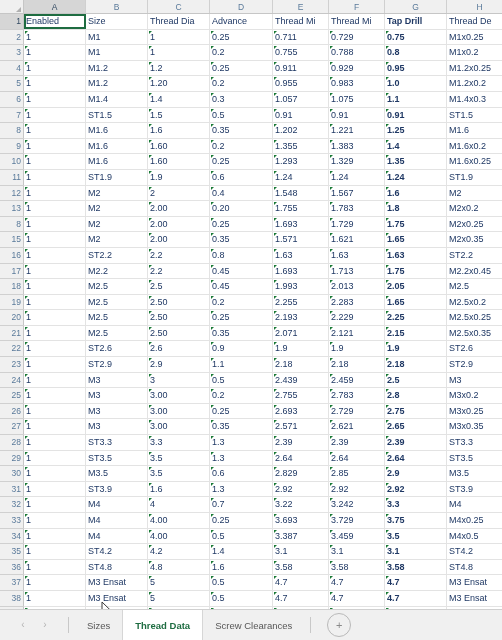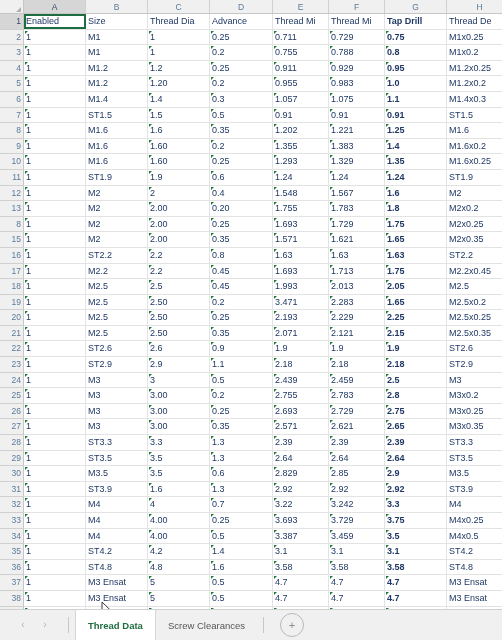--- a/index.html
+++ b/index.html
@@ -377,21 +377,21 @@
             <td class="cell w-f flag">2.013</td>
             <td class="cell w-g flag">2.05</td>
             <td class="cell w-h">M2.5</td>
           </tr>
           <tr>
             <td class="rowhead">19</td>
             <td class="cell w-a flag">1</td>
             <td class="cell w-b">M2.5</td>
             <td class="cell w-c flag">2.50</td>
             <td class="cell w-d flag">0.2</td>
-            <td class="cell w-e flag">3.471</td>
+            <td class="cell w-e flag">2.255</td>
             <td class="cell w-f flag">2.283</td>
             <td class="cell w-g flag">1.65</td>
             <td class="cell w-h">M2.5x0.2</td>
           </tr>
           <tr>
             <td class="rowhead">20</td>
             <td class="cell w-a flag">1</td>
             <td class="cell w-b">M2.5</td>
             <td class="cell w-c flag">2.50</td>
             <td class="cell w-d flag">0.25</td>
@@ -617,20 +617,21 @@
     </svg>
   </div>
 
   <div class="tabbar">
     <div class="nav-arrows">
       <div class="arw">‹</div>
       <div class="arw">›</div>
     </div>
     <div class="tab-sep"></div>
     <div class="tabs" id="tab-list">
+        <div class="tab">Sizes</div>
         <div class="tab active">Thread Data</div>
         <div class="tab">Screw Clearances</div>
       </div>
     <div class="tab-sep"></div>
     <div class="addsheet">+</div>
   </div>
 
 </div>
 
 </body></html>

